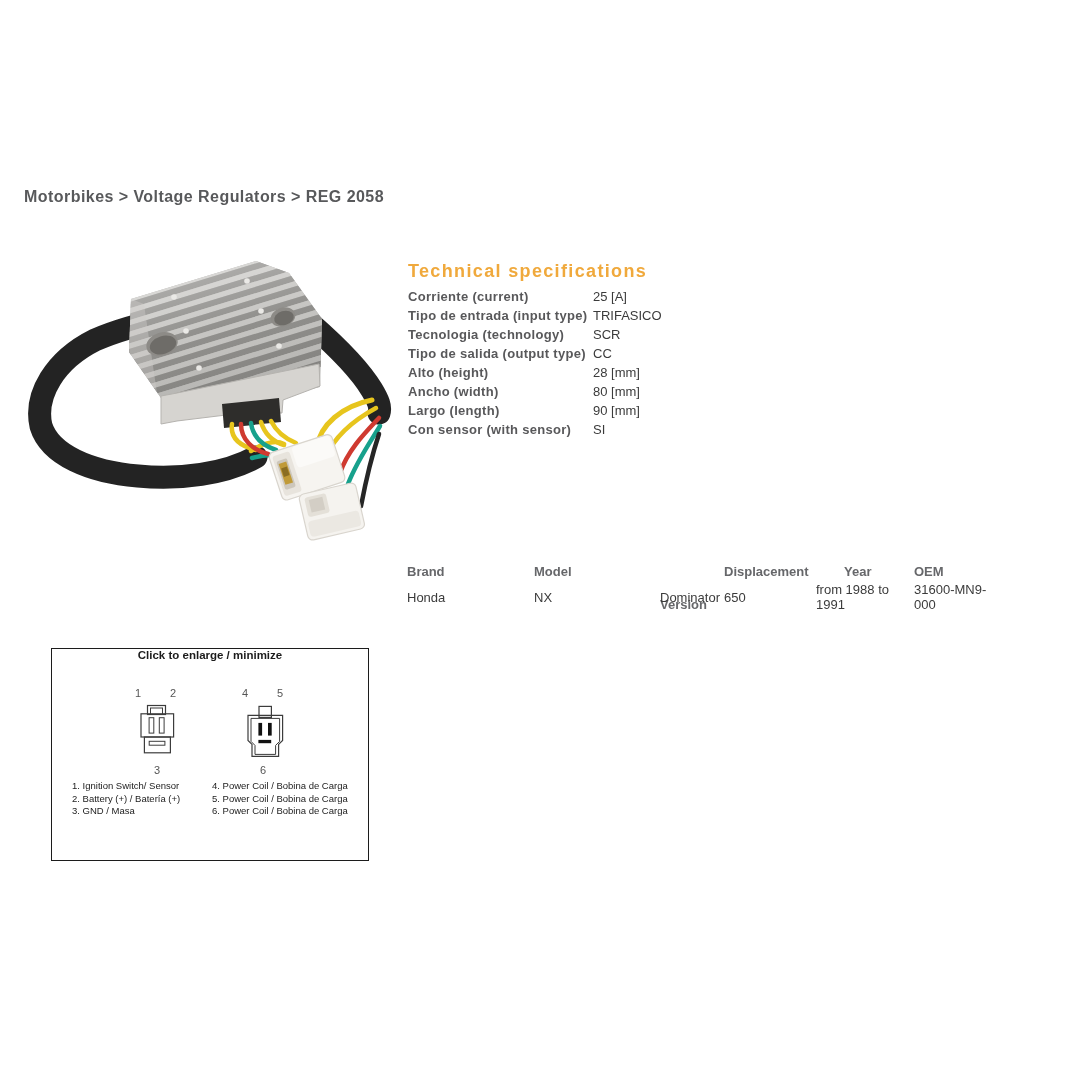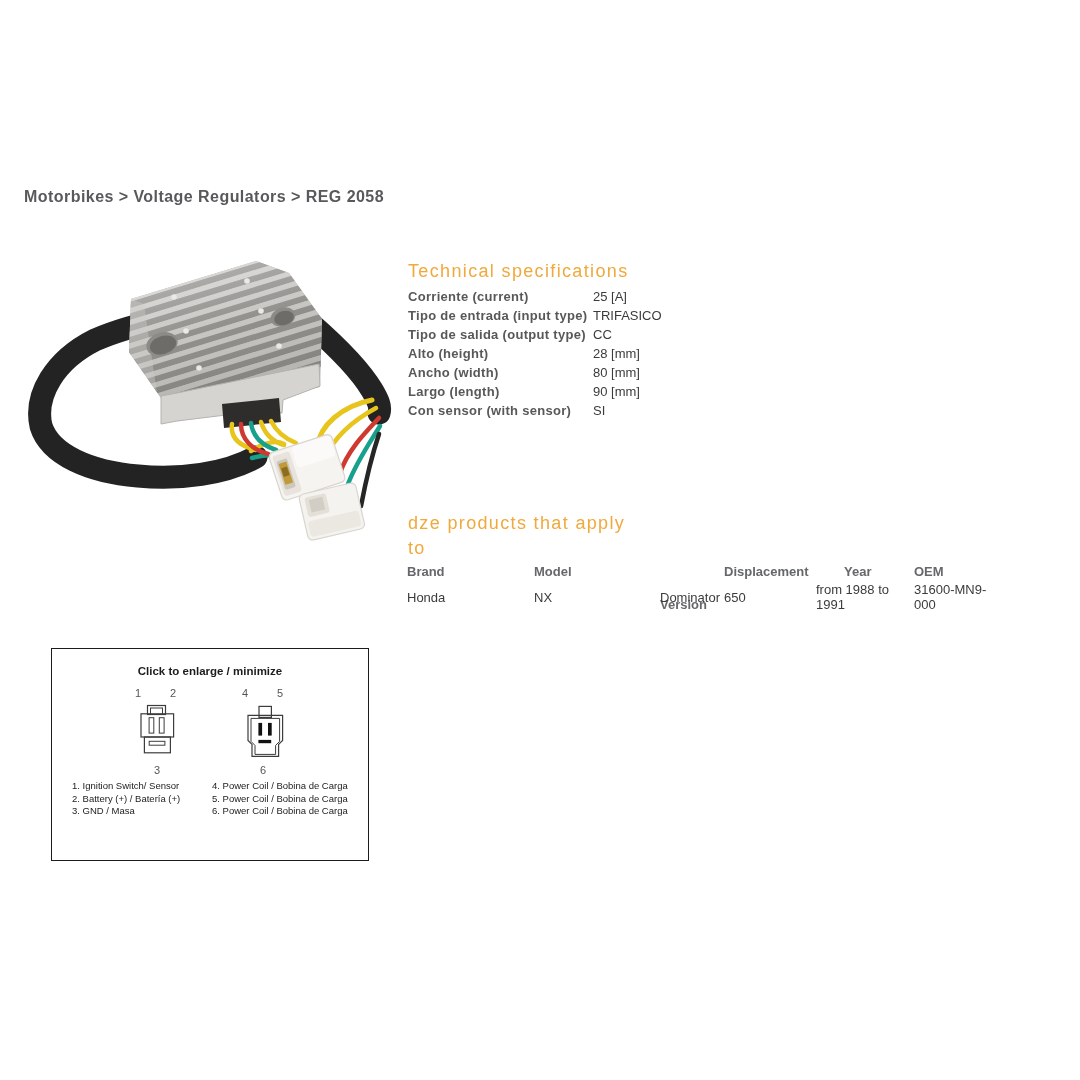--- a/index.html
+++ b/index.html
@@ -1,27 +1,27 @@
 <!DOCTYPE html>
 <html><head>
 <meta charset="utf-8">
 <style>
   html,body{margin:0;padding:0;background:#ffffff;}
   #page{position:relative;width:1044px;height:1080px;background:#ffffff;overflow:hidden;
         font-family:"Liberation Sans",sans-serif;}
   .abs{position:absolute;}
   .crumb{left:24px;top:189px;font-size:16px;line-height:16px;font-weight:bold;color:#58595b;letter-spacing:0.45px;}
-  .h-orange{font-size:18px;line-height:25px;font-weight:normal;color:#f0a93c;letter-spacing:1.35px;}
+  .h-orange{font-size:18px;line-height:25px;font-weight:bold;color:#f0a93c;letter-spacing:1.35px;text-align:center;}
   .spec{left:408px;top:287px;font-size:13px;line-height:19px;color:#3b3b3b;}
   .spec .row{height:19px;white-space:nowrap;}
   .spec .lb{display:inline-block;width:185px;font-weight:bold;color:#58585a;letter-spacing:0.3px;}
   .ptab{font-size:13px;line-height:15px;color:#3b3b3b;}
   .ptab.hd{font-weight:bold;color:#66676a;}
   .dbox{left:51px;top:648px;width:316px;height:211px;border:1px solid #1c1c1c;}
-  .dtitle{left:0;top:16px;width:100%;text-align:center;font-size:11.5px;line-height:12px;font-weight:bold;color:#1c1c1c;}
+  .dtitle{left:0;top:0;width:100%;text-align:center;font-size:11.5px;line-height:12px;font-weight:bold;color:#1c1c1c;}
   .leg{font-size:9.5px;line-height:12.7px;color:#222;white-space:nowrap;}
 </style>
 </head>
 <body>
 <div id="page">
   <div class="abs crumb">Motorbikes &gt; Voltage Regulators &gt; REG 2058</div>
 
   <svg class="abs" style="left:20px;top:230px" width="400" height="340" viewBox="0 0 400 340">
 
     <path d="M 236,227 C 205,244 160,250 118,246 C 70,242 30,225 21,196 C 14,165 35,130 75,110 C 112,94 180,78 240,78 C 262,78 280,84 291,94 C 315,115 340,140 352,160 C 358,170 361,177 359,183" fill="none" stroke="#232323" stroke-width="23" stroke-linecap="round"></path>
@@ -128,28 +128,28 @@
       <rect x="288" y="262" width="22" height="20" rx="3" fill="#e4e0d8"></rect>
       <rect x="292" y="265" width="14" height="13" fill="#d3cec5"></rect>
       <rect x="286" y="286" width="52" height="16" rx="4" fill="#ebe8e2"></rect>
     </g>
   </svg>
 
   <div class="abs h-orange" style="left:408px;top:259px;">Technical specifications</div>
   <div class="abs spec">
     <div class="row"><span class="lb">Corriente (current)</span><span>25 [A]</span></div>
     <div class="row"><span class="lb">Tipo de entrada (input type)</span><span>TRIFASICO</span></div>
+    <div class="row"><span class="lb">Tecnologia (technology)</span><span>SCR</span></div>
     <div class="row"><span class="lb">Tipo de salida (output type)</span><span>CC</span></div>
     <div class="row"><span class="lb">Alto (height)</span><span>28 [mm]</span></div>
     <div class="row"><span class="lb">Ancho (width)</span><span>80 [mm]</span></div>
     <div class="row"><span class="lb">Largo (length)</span><span>90 [mm]</span></div>
     <div class="row"><span class="lb">Con sensor (with sensor)</span><span>SI</span></div>
   </div>
 
-  <div class="abs h-orange" style="left:408px;top:510.7px;">dze products that apply<br>to</div>
   <div class="abs ptab hd" style="left:407px;top:563.5px;">Brand</div>
   <div class="abs ptab hd" style="left:534px;top:563.5px;">Model</div>
   <div class="abs ptab hd" style="left:660px;top:563.5px;margin-top:33px;">Version</div>
   <div class="abs ptab hd" style="left:724px;top:563.5px;">Displacement</div>
   <div class="abs ptab hd" style="left:816px;top:563.5px;margin-left:28px;">Year</div>
   <div class="abs ptab hd" style="left:914px;top:563.5px;">OEM</div>
   <div class="abs ptab" style="left:407px;top:589.5px;">Honda</div>
   <div class="abs ptab" style="left:534px;top:589.5px;">NX</div>
   <div class="abs ptab" style="left:660px;top:589.5px;text-align:center;">Dominator</div>
   <div class="abs ptab" style="left:724px;top:589.5px;">650</div>

